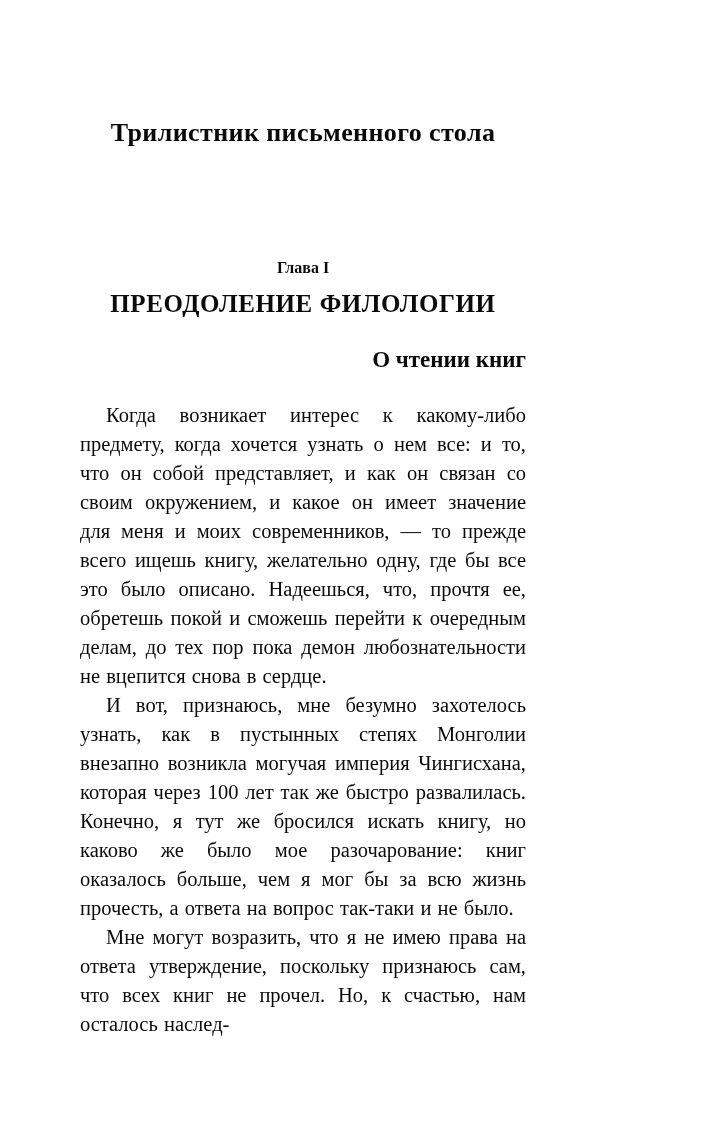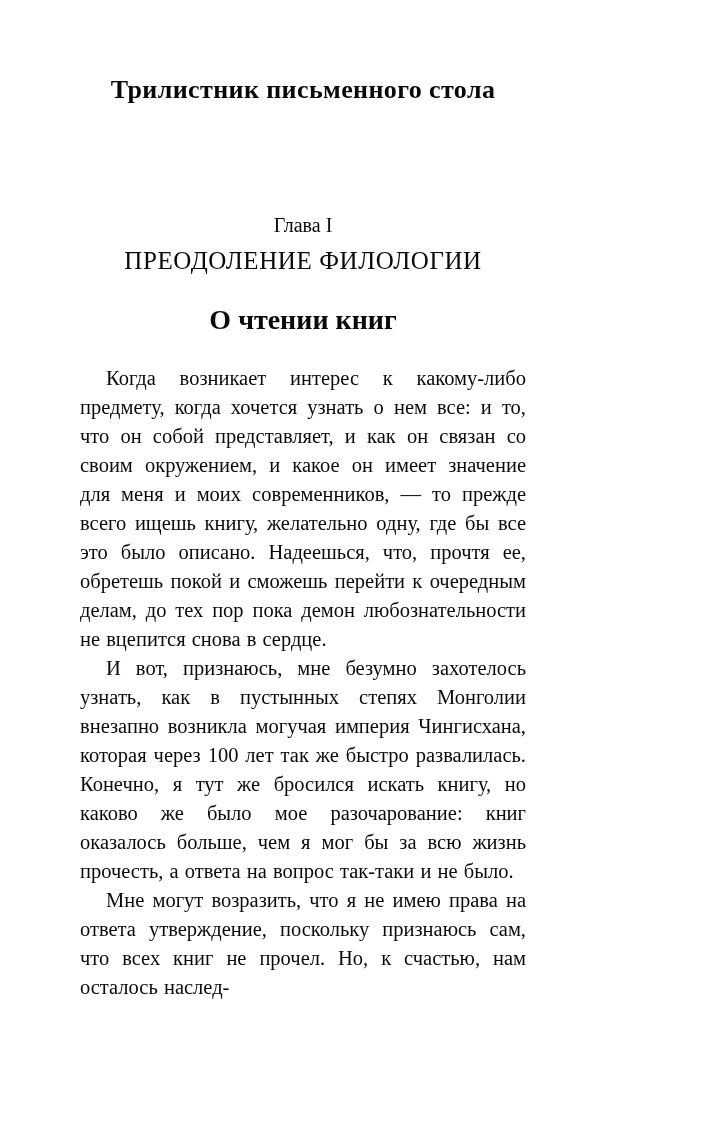--- a/index.html
+++ b/index.html
@@ -11,21 +11,21 @@
     width: 709px;
     height: 1122px;
     overflow: hidden;
     color: #0a0a0a;
     font-family: "Liberation Serif", "DejaVu Serif", serif;
   }
   .page {
     box-sizing: border-box;
     width: 605px;
     height: 1122px;
-    padding: 75px 79px 30px 80px;
+    padding: 118px 79px 30px 80px;
     background: #ffffff;
   }
   .book-title {
     margin: 0;
     font-size: 26px;
     font-weight: bold;
     text-align: center;
     letter-spacing: 0.4px;
     white-space: nowrap;
   }
@@ -35,37 +35,37 @@
     text-align: right;
     font-style: italic;
     font-size: 20px;
     line-height: 31px;
   }
   .chapter-block {
     margin-top: 106px;
     text-align: center;
   }
   .chapter-number {
-    font-size: 20px;
-    font-weight: normal;
+    font-size: 16px;
+    font-weight: bold;
     line-height: 28px;
     margin-top: 44px;
   }
   .chapter-title {
     margin-top: 7px;
     font-size: 25px;
-    font-weight: normal;
+    font-weight: bold;
     letter-spacing: 0.6px;
     line-height: 29px;
     white-space: nowrap;
   }
   .section-title {
     margin: 29px 0 0 0;
-    text-align: center;
-    font-size: 28px;
+    text-align: right;
+    font-size: 23px;
     font-weight: bold;
   }
   .body-text {
     margin-top: 28px;
     font-size: 20.5px;
     line-height: 29px;
     text-align: justify;
   }
   .body-text p {
     margin: 0;

